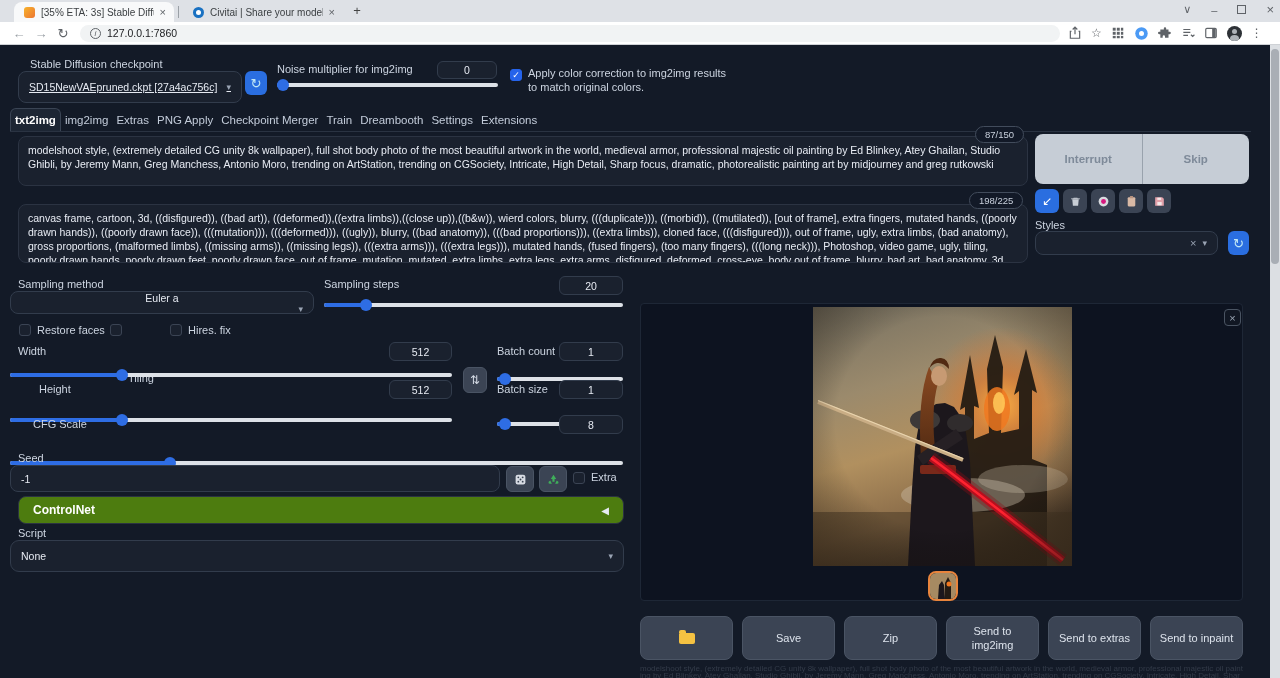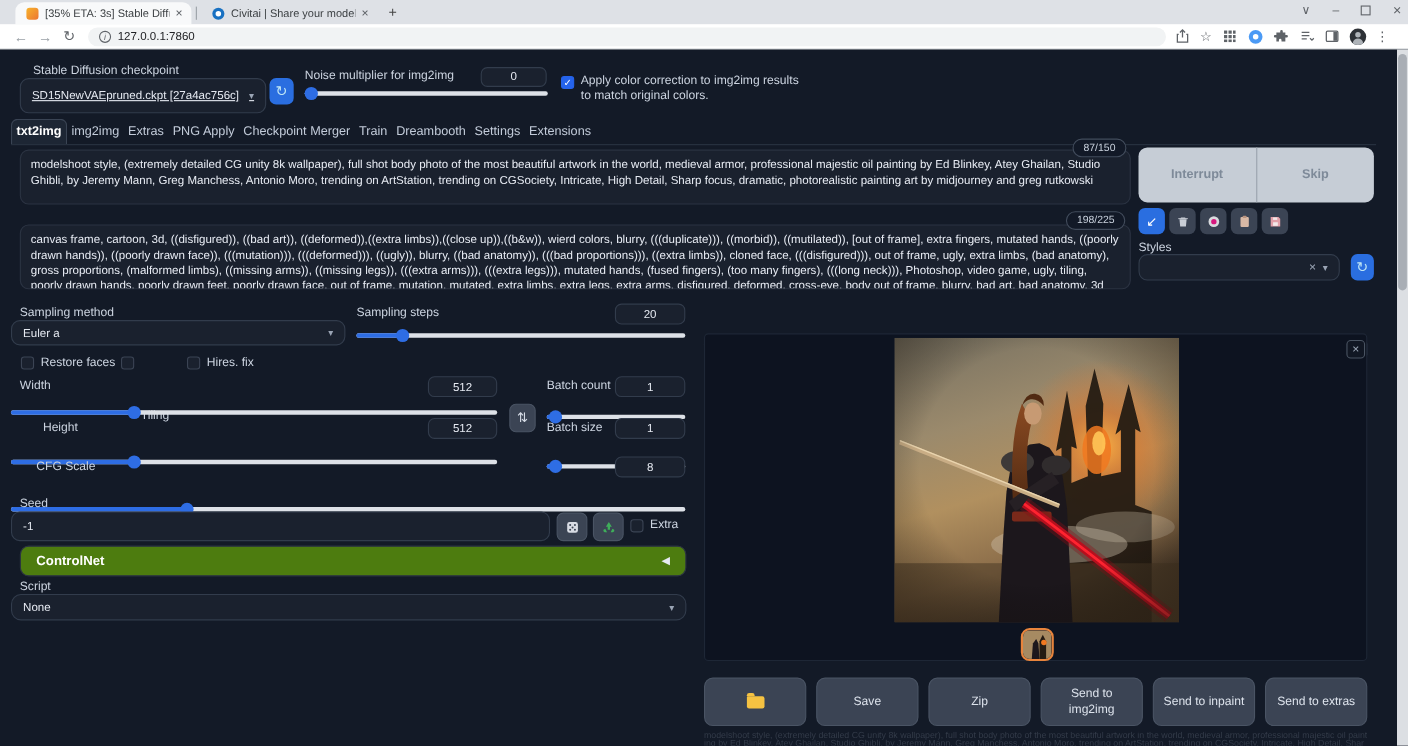--- a/index.html
+++ b/index.html
@@ -219,21 +219,21 @@
       </div>
     </div>
     <div class="abs lbl" style="left:1035px; top:174px;">Styles</div>
     <div class="abs dd" style="left:1035px; top:186px; width:183px; height:24px;">
       <span class="caret" style="margin-left:auto; font-size:11px;">×</span>
       <span class="caret" style="margin-left:6px;">▾</span>
     </div>
     <div class="abs bluebtn" style="left:1228px; top:186px; width:21px; height:24px;">↻</div>
 
     <div class="abs lbl" style="left:18px; top:233px;">Sampling method</div>
-    <div class="abs dd" style="left:10px; top:246px; width:304px; height:23px;">
+    <div class="abs dd" style="left:10px; top:246px; width:304px; height:23px;flex-direction:column;">
       <span>Euler a</span>
       <span class="caret">▾</span>
     </div>
 
     <div class="abs lbl" style="left:324px; top:233px;">Sampling steps</div>
     <div class="abs inbox" style="left:559px; top:231px; width:64px; height:19px;">20</div>
     <div class="abs slider" style="left:324px; top:254px; width:299px;">
       <div class="fill" style="width:42px;"></div>
         <div class="thumb" style="left:36px;"></div>
     </div>
@@ -304,21 +304,21 @@
     </div>
     <div class="abs chk" style="left:573px; top:427px;"></div>
     <div class="abs lbl" style="left:591px; top:426px;">Extra</div>
 
     <div class="abs" style="left:18px; top:451px; width:606px; height:28px; border:1px solid #2b3342; border-radius:8px; background:#4d7c0f; display:flex; align-items:center; padding:0 14px;">
       <span style="color:#fff; font-weight:bold; font-size:12px;">ControlNet</span>
       <span style="margin-left:auto; color:#e6eaf2; font-size:10px;">◀</span>
     </div>
 
     <div class="abs lbl" style="left:18px; top:482px;">Script</div>
-    <div class="abs dd" style="left:10px; top:495px; width:614px; height:24px;border-radius:9px;">
+    <div class="abs dd" style="left:10px; top:495px; width:614px; height:32px;border-radius:9px;">
       <span>None</span>
       <span class="caret">▾</span>
     </div>
 
     <div class="abs progress" style="left:640px; top:237px; width:603px; height:15px;">
       <div class="pfill" style="width: 36%;">
           <span>35% ETA: 3s</span>
         </div>
     </div>
 
@@ -384,22 +384,22 @@
       </div>
     </div>
 
     <div class="abs" style="left:640px; top:571px; width:603px; height:44px; display:flex; gap:9px;">
       <div class="outbtn">
           <span class="folder"></span>
         </div>
       <div class="outbtn">Save</div>
       <div class="outbtn">Zip</div>
       <div class="outbtn">Send to img2img</div>
+      <div class="outbtn">Send to extras</div>
       <div class="outbtn">Send to inpaint</div>
-      <div class="outbtn">Send to extras</div>
     </div>
 
     <div class="abs geninfo" style="left:640px; top:620px; width:603px; height:14px;">modelshoot style, (extremely detailed CG unity 8k wallpaper), full shot body photo of the most beautiful artwork in the world, medieval armor, professional majestic oil painting by Ed Blinkey, Atey Ghailan, Studio Ghibli, by Jeremy Mann, Greg Manchess, Antonio Moro, trending on ArtStation, trending on CGSociety, Intricate, High Detail, Sharp focus, dramatic, photorealistic painting art by midjourney and greg rutkowski</div>
   </div>
 
   <div class="scrollbar">
     <div class="sthumb"></div>
   </div>
 </div>
 

